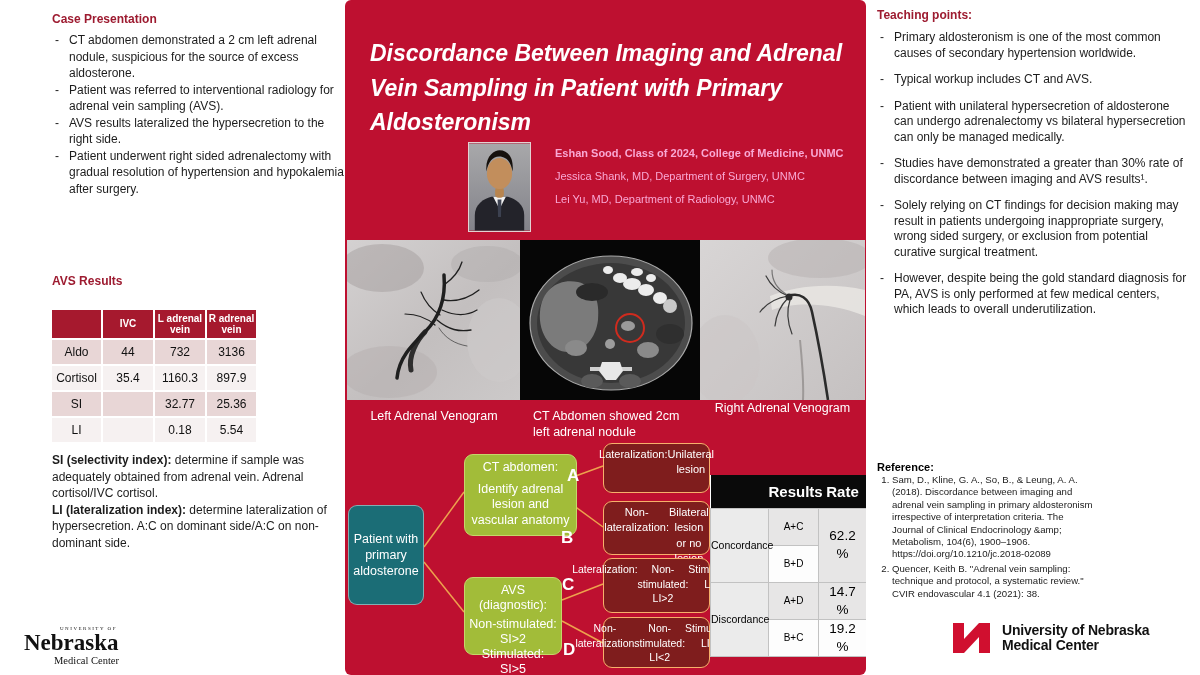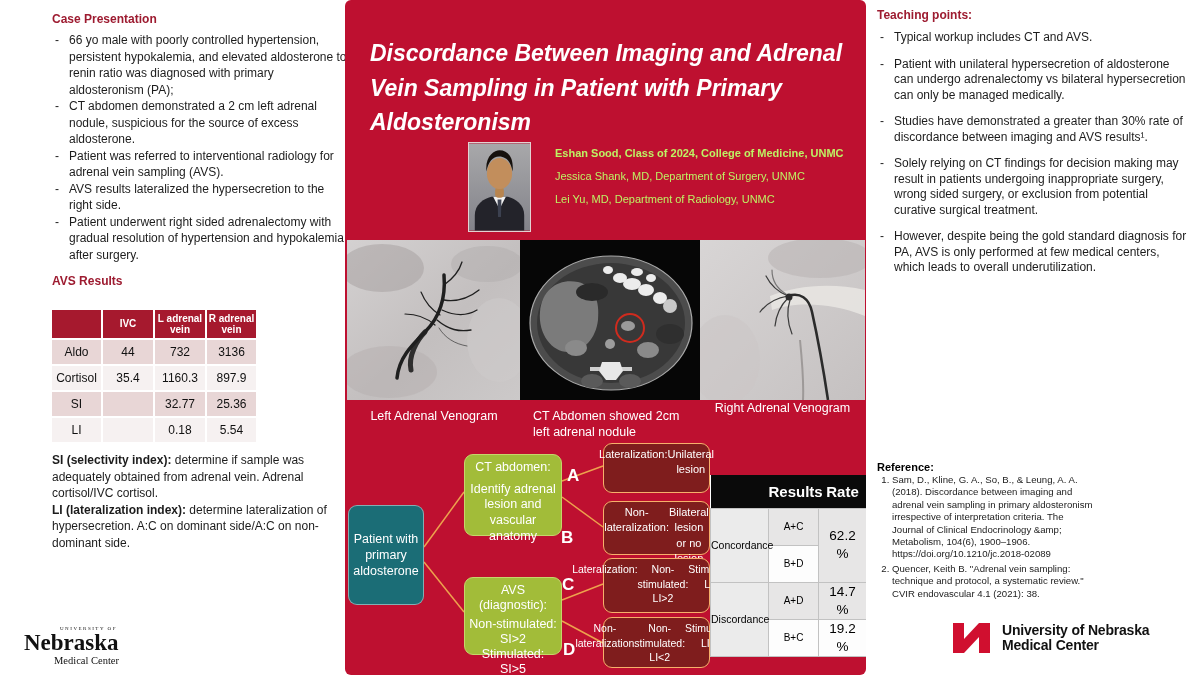--- a/index.html
+++ b/index.html
@@ -38,42 +38,42 @@
   
   .neb { position:absolute; left:24px; top:626px; color:#111; font-family:"Liberation Serif", serif; }
   .neb-univ { font-size:5px; letter-spacing:1.5px; margin-left:36px; }
   .neb-name { font-size:23px; font-weight:700; line-height:1; }
   .neb-sub  { font-size:10.5px; margin-left:30px; margin-top:1px; }
 
   
   .title { position:absolute; left:25px; top:36px; width:484px; color:#fff;
            font-size:23px; font-weight:700; font-style:italic; line-height:1.5; }
   .headshot { position:absolute; left:123px; top:142px; width:63px; height:90px; border:1px solid #e3d2d2; }
-  .authors { position:absolute; left:210px; top:147px; width:305px; color:#bef264; }
+  .authors { position:absolute; left:210px; top:147px; width:305px; color:#f9a8d4; }
   .authors .auth-line { font-size:11px; margin-bottom:11px; }
   .authors .auth-line:first-child { font-weight:700; }
 
   .img { position:absolute; top:240px; height:160px; }
   #img-left { left:2px; width:173px; }
   #img-ct   { left:175px; width:180px; }
   #img-right{ left:355px; width:165px; }
 
   .caption { position:absolute; color:#fff; font-size:12.5px; line-height:1.25; }
   .cap-left { left:10px; top:409px; width:158px; text-align:center; }
   .cap-ct   { left:188px; top:409px; width:160px; }
   .cap-right{ left:360px; top:401px; width:155px; text-align:center; }
 
   
   .fc-lines { position:absolute; left:0; top:0; pointer-events:none; }
   .fc-box { position:absolute; border-radius:9px; color:#fff; text-align:center; }
   .fc-start { left:3px; top:505px; width:76px; height:100px; background:#1b6d76;
               border:1px solid rgba(255,255,255,.45); font-size:12.5px; line-height:1.3;
               display:flex; align-items:center; justify-content:center; padding:4px; }
   .fc-green { background:#a2bc39; border:1px solid #c6d66b; font-size:12.5px; line-height:1.25; padding:5px 3px; }
-  #fc-ct  { left:119px; top:454px; width:98px; height:82px; }
+  #fc-ct  { left:119px; top:454px; width:113px; height:82px; }
   #fc-avs { left:119px; top:577px; width:98px; height:78px; }
   .fc-green .fc-t { margin-bottom:6px; }
   #fc-avs .fc-t { margin-bottom:4px; }
   #fc-avs div { line-height:1.2; }
   .fc-orange { left:258px; width:107px; background:#7f1d1d; border:1px solid #f7b06a;
                font-size:11px; line-height:1.4; display:flex; flex-direction:row; justify-content:center; padding:3px; }
   #fc-a { top:443px; height:50px; }
   #fc-b { top:501px; height:54px; }
   #fc-c { top:558px; height:55px; font-size:10.5px; }
   #fc-d { top:617px; height:51px; font-size:10.5px; }
@@ -108,21 +108,20 @@
 </style>
 </head>
 <body>
 
 <div class="poster">
 
   <aside class="col-left">
     <h2 class="section-h" style="left:52px; top:12px;">Case Presentation</h2>
 
     <ul class="dash-list case-list">
-      <li><span>66 yo male with poorly controlled hypertension, persistent hypokalemia, and elevated aldosterone to renin ratio was diagnosed with primary aldosteronism (PA);</span></li>
       <li><span>CT abdomen demonstrated a 2 cm left adrenal nodule, suspicious for the source of excess aldosterone.</span></li>
       <li><span>Patient was referred to interventional radiology for adrenal vein sampling (AVS).</span></li>
       <li><span>AVS results lateralized the hypersecretion to the right side.</span></li>
       <li><span>Patient underwent right sided adrenalectomy with gradual resolution of hypertension and hypokalemia after surgery.</span></li>
     </ul>
 
     <h2 class="section-h avs-h">AVS Results</h2>
 
     <table class="avs-table">
       <colgroup>
@@ -370,20 +369,21 @@
 %</td>
         </tr>
       </tbody>
     </table>
   </section>
 
   <aside class="col-right">
     <h2 class="section-h tp-h">Teaching points:</h2>
 
     <ul class="dash-list tp-list">
+      <li><span>Primary aldosteronism is one of the most common causes of secondary hypertension worldwide.</span></li>
       <li><span>Typical workup includes CT and AVS.</span></li>
       <li><span>Patient with unilateral hypersecretion of aldosterone can undergo adrenalectomy vs bilateral hypersecretion can only be managed medically.</span></li>
       <li><span>Studies have demonstrated a greater than 30% rate of discordance between imaging and AVS results¹.</span></li>
       <li><span>Solely relying on CT findings for decision making may result in patients undergoing inappropriate surgery, wrong sided surgery, or exclusion from potential curative surgical treatment.</span></li>
       <li><span>However, despite being the gold standard diagnosis for PA, AVS is only performed at few medical centers, which leads to overall underutilization.</span></li>
     </ul>
 
     <div class="ref">
       <div class="ref-h">Reference:</div>
       <ol>

